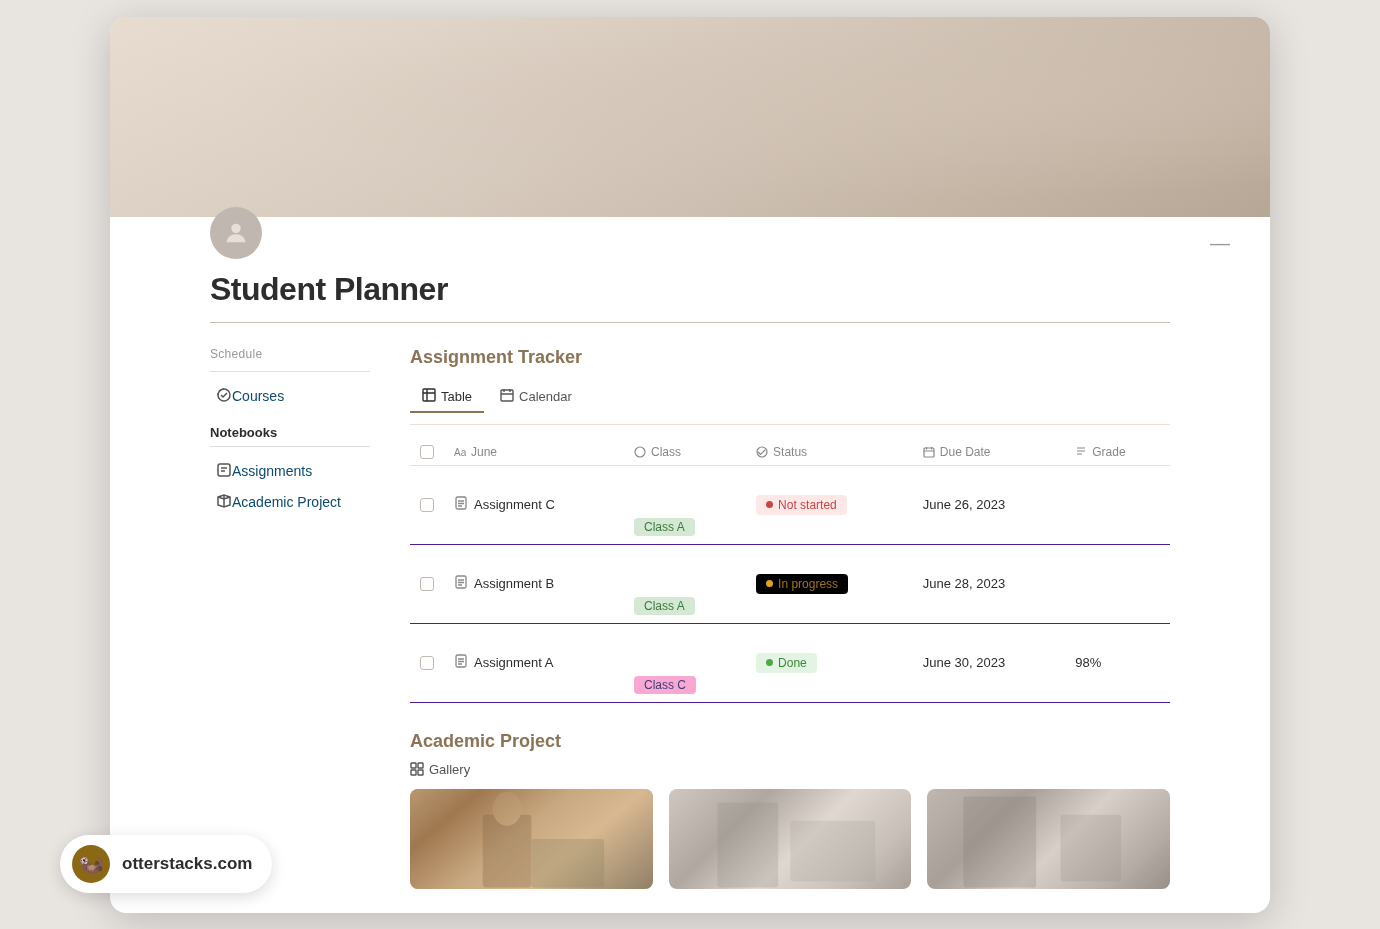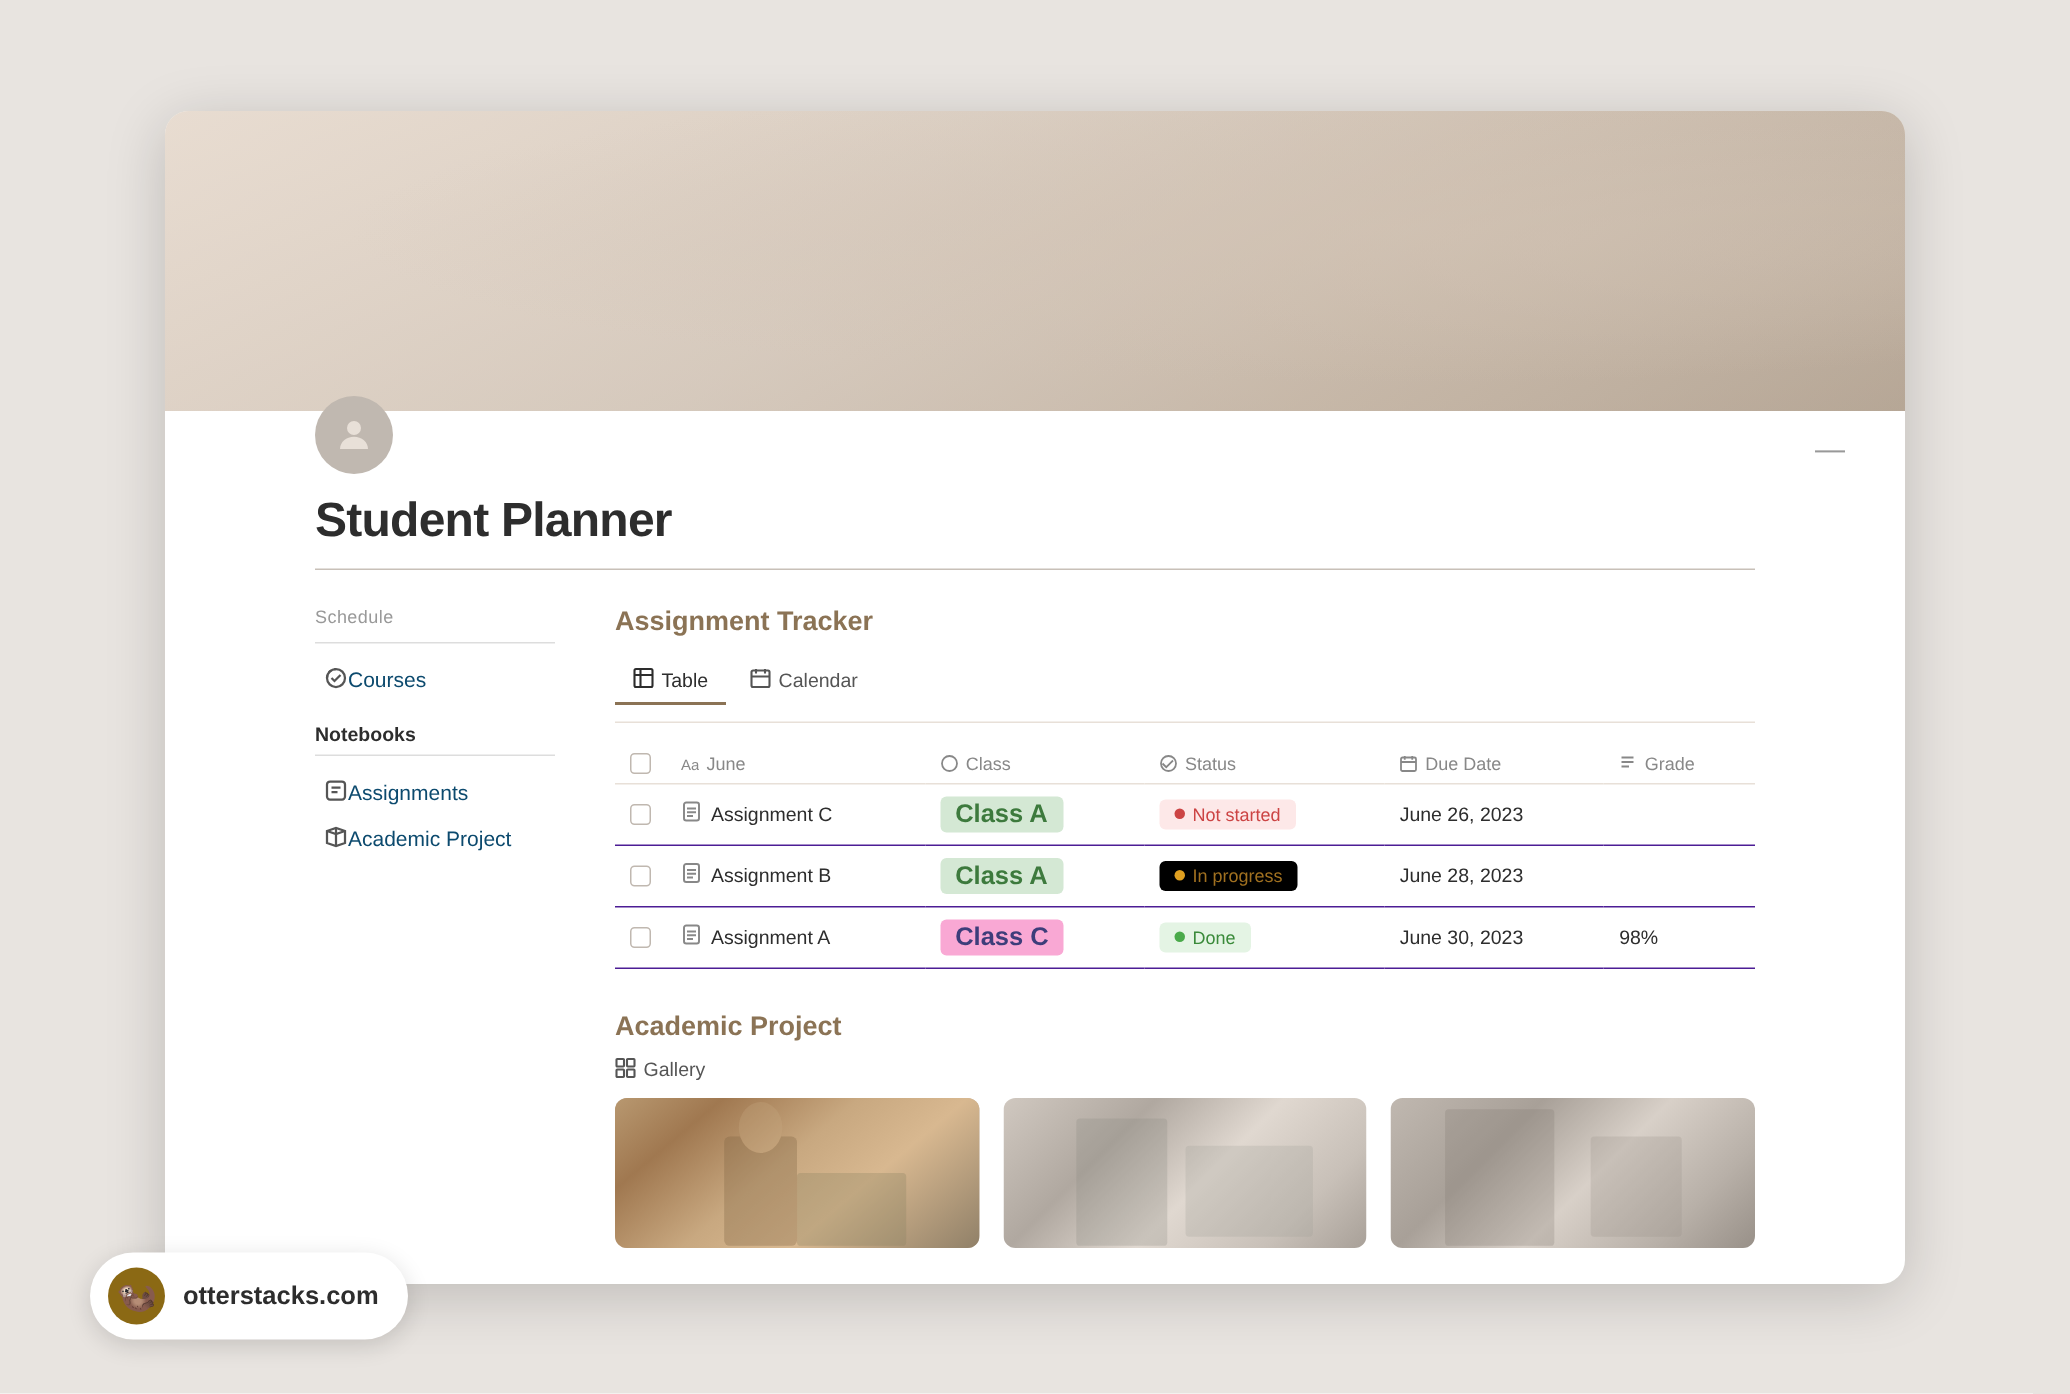--- a/index.html
+++ b/index.html
@@ -192,22 +192,23 @@
     .task-cell {
       display: flex;
       align-items: center;
       gap: 6px;
     }
     .task-icon svg { width: 14px; height: 14px; color: #888; }
     .class-badge {
       display: inline-block;
       padding: 2px 10px;
       border-radius: 4px;
-      font-size: 17px;
-      font-weight: 700;
+      font-size: 12px;
+      font-weight: 400;
+      margin-top: 44px;
     }
     .class-a { background: #d4e8d4; color: #3d7a3d; }
     .class-c { background: #f9a8d4; color: #3d3d7a; }
     .status-badge {
       display: inline-flex;
       align-items: center;
       gap: 5px;
       padding: 3px 10px;
       border-radius: 4px;
       font-size: 12px;

